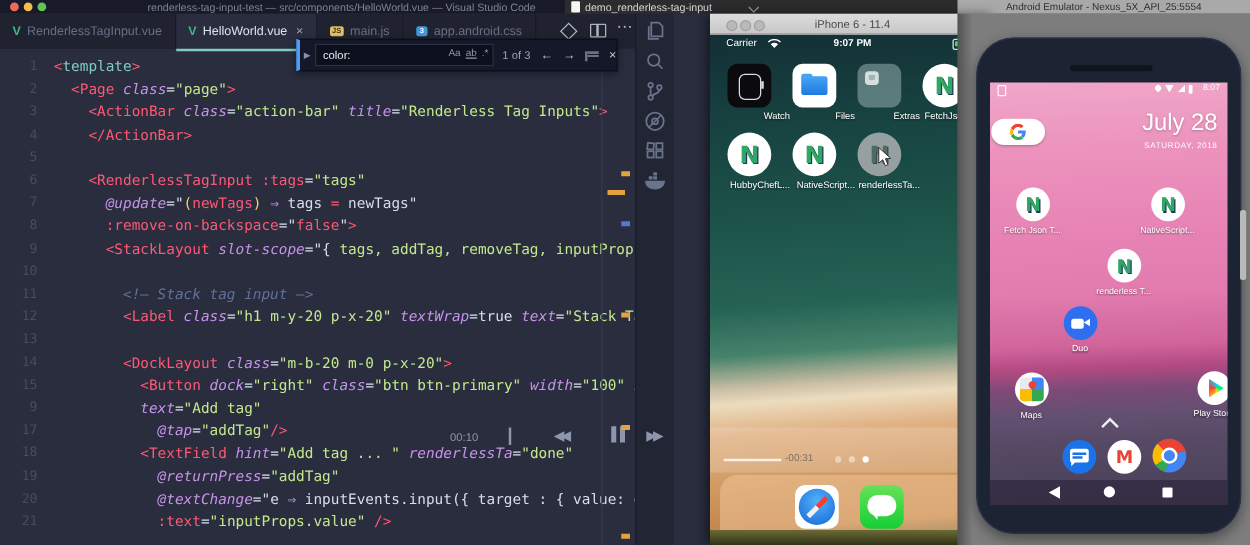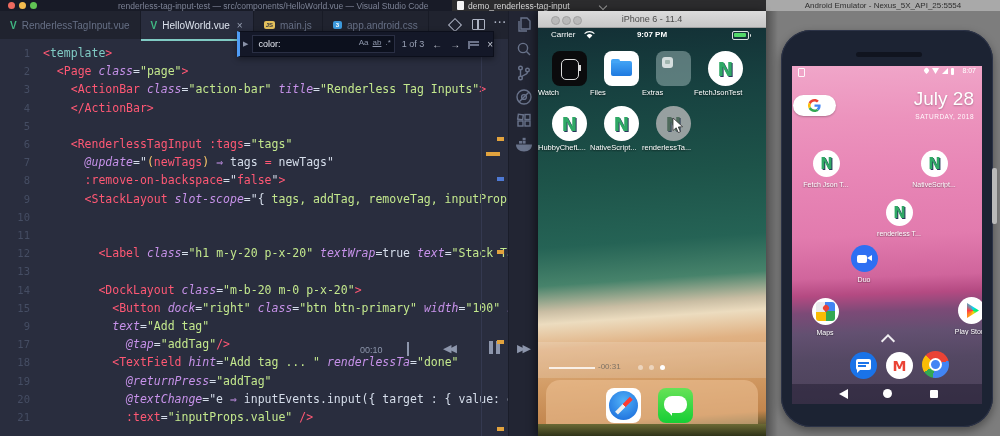--- a/index.html
+++ b/index.html
@@ -59,34 +59,34 @@
   .ruler{left:481px;top:39px;width:1px;height:397px;background:#343950;}
   
   .activitybar{left:508px;top:11px;width:30px;height:425px;background:#222533;border-left:1px solid #1a1d29;}
   .ab-item{position:absolute;left:6px;width:18px;height:18px;opacity:.85;}
   
   .player-text{color:#8d96ac;font-size:9px;}
   .rewff{color:#8d96ac;font-size:11px;letter-spacing:-3px;}
   .pbar{position:absolute;width:4px;height:13px;background:#8d96ac;}
   .caret{width:1.5px;height:14px;background:#8d96ac;}
   
-  .iwin{left:538px;top:11px;width:228px;height:425px;background:#0369a1;box-shadow:-3px 0 8px rgba(0,0,0,.45);}
+  .iwin{left:568px;top:11px;width:228px;height:425px;background:#0369a1;box-shadow:-3px 0 8px rgba(0,0,0,.45);}
   .ititle{position:absolute;left:0;top:0;width:100%;height:16px;
     background:linear-gradient(#dcdcdc,#c7c7c7);border-bottom:1px solid #9f9f9f;}
   .ititle-text{position:absolute;width:100%;text-align:center;top:3px;font-size:9px;color:#4c4c4c;}
   .idot{position:absolute;top:4.5px;width:7px;height:7px;border-radius:50%;background:#b9b9b9;border:0.5px solid #a0a0a0;}
   .iscreen{position:absolute;left:0;top:17px;width:228px;height:408px;overflow:hidden;
     background:linear-gradient(176deg,#132f35 0%,#174140 16%,#1d5349 36%,#256355 52%,#47836b 61%,
       #c9bda3 67%,#ecdcbf 70%,#e0b183 76%,#d29b64 85%,#c2854d 94%,#6b5d33 97%,#43471f 100%);}
   .istatus{position:absolute;left:0;top:0;width:100%;height:13px;color:#fff;font-size:8px;}
   .ibattery{position:absolute;width:15px;height:7px;border:1px solid rgba(255,255,255,.85);border-radius:2px;}
   .ibattery i{position:absolute;left:0.5px;top:0.5px;width:12px;height:4.5px;background:#53d86a;border-radius:1px;}
   .ibattery:after{content:"";position:absolute;right:-3px;top:1.5px;width:1.5px;height:3px;background:rgba(255,255,255,.85);border-radius:0 1px 1px 0;}
   .iapp{position:absolute;width:35px;height:35px;border-radius:8px;}
-  .iapp-label{position:absolute;width:64px;text-align:left;font-size:7.5px;color:#fff;
+  .iapp-label{position:absolute;width:64px;text-align:right;font-size:7.5px;color:#fff;
     text-shadow:0 1px 2px rgba(0,0,0,.65);white-space:nowrap;overflow:hidden;}
   .ns-circle{width:35px;height:35px;border-radius:50%;background:#fff;display:flex;align-items:center;justify-content:center;
     font-weight:800;font-size:19px;color:#2fa865;text-shadow:1px 1px 0 #28355c;font-family:"DejaVu Sans",sans-serif;}
   .scrub-band{position:absolute;left:0;width:100%;height:36px;background:rgba(255,255,255,.16);}
   .idock{position:absolute;border-radius:14px;background:rgba(238,195,152,.55);}
   .pagedot{position:absolute;width:5px;height:5px;border-radius:50%;}
   
   .awin{left:766px;top:11px;width:234px;height:425px;background:#7d7d7d;}
   .awin-shade{position:absolute;left:0;top:0;width:12px;height:100%;background:linear-gradient(90deg,rgba(0,0,0,.35),rgba(0,0,0,0));}
   .phone{position:absolute;left:15px;top:19px;width:212px;height:397px;background:#1c2333;border-radius:30px;
@@ -165,21 +165,21 @@
         <div class="code-line"><span class="ln">1</span><span><span class="tk-t">&lt;</span><span class="tk-tt">template</span><span class="tk-t">&gt;</span></span></div>
         <div class="code-line"><span class="ln">2</span><span><span class="tk-w">  </span><span class="tk-t">&lt;Page</span><span class="tk-w"> </span><span class="tk-a">class</span><span class="tk-w">=</span><span class="tk-s">"page"</span><span class="tk-t">&gt;</span></span></div>
         <div class="code-line"><span class="ln">3</span><span><span class="tk-w">    </span><span class="tk-t">&lt;ActionBar</span><span class="tk-w"> </span><span class="tk-a">class</span><span class="tk-w">=</span><span class="tk-s">"action-bar"</span><span class="tk-w"> </span><span class="tk-a">title</span><span class="tk-w">=</span><span class="tk-s">"Renderless Tag Inputs"</span><span class="tk-t">&gt;</span></span></div>
         <div class="code-line"><span class="ln">4</span><span><span class="tk-w">    </span><span class="tk-t">&lt;/ActionBar&gt;</span></span></div>
         <div class="code-line"><span class="ln">5</span><span></span></div>
         <div class="code-line"><span class="ln">6</span><span><span class="tk-w">    </span><span class="tk-t">&lt;RenderlessTagInput</span><span class="tk-w"> </span><span class="tk-t">:tags</span><span class="tk-w">=</span><span class="tk-s">"tags"</span></span></div>
         <div class="code-line"><span class="ln">7</span><span><span class="tk-w">      </span><span class="tk-a">@update</span><span class="tk-w">="</span><span class="tk-o">(</span><span class="tk-t">newTags</span><span class="tk-o">)</span><span class="tk-a"> ⇒ </span><span class="tk-w">tags </span><span class="tk-t">=</span><span class="tk-w"> newTags"</span></span></div>
         <div class="code-line"><span class="ln">8</span><span><span class="tk-w">      </span><span class="tk-t">:remove-on-backspace</span><span class="tk-w">="</span><span class="tk-f">false</span><span class="tk-w">"</span><span class="tk-t">&gt;</span></span></div>
         <div class="code-line"><span class="ln">9</span><span><span class="tk-w">      </span><span class="tk-t">&lt;StackLayout</span><span class="tk-w"> </span><span class="tk-a">slot-scope</span><span class="tk-w">="{ </span><span class="tk-s">tags, addTag, removeTag, inputProps, inputEvents</span></span></div>
         <div class="code-line"><span class="ln">10</span><span></span></div>
-        <div class="code-line"><span class="ln">11</span><span><span class="tk-w">        </span></span></div>
+        <div class="code-line"><span class="ln">11</span><span><span class="tk-w">        </span><span class="tk-c">&lt;!— Stack tag input —&gt;</span></span></div>
         <div class="code-line"><span class="ln">12</span><span><span class="tk-w">        </span><span class="tk-t">&lt;Label</span><span class="tk-w"> </span><span class="tk-a">class</span><span class="tk-w">=</span><span class="tk-s">"h1 m-y-20 p-x-20"</span><span class="tk-w"> </span><span class="tk-a">textWrap</span><span class="tk-w">=true </span><span class="tk-a">text</span><span class="tk-w">=</span><span class="tk-s">"Stack Tag Input"</span></span></div>
         <div class="code-line"><span class="ln">13</span><span></span></div>
         <div class="code-line"><span class="ln">14</span><span><span class="tk-w">        </span><span class="tk-t">&lt;DockLayout</span><span class="tk-w"> </span><span class="tk-a">class</span><span class="tk-w">=</span><span class="tk-s">"m-b-20 m-0 p-x-20"</span><span class="tk-t">&gt;</span></span></div>
         <div class="code-line"><span class="ln">15</span><span><span class="tk-w">          </span><span class="tk-t">&lt;Button</span><span class="tk-w"> </span><span class="tk-a">dock</span><span class="tk-w">=</span><span class="tk-s">"right"</span><span class="tk-w"> </span><span class="tk-a">class</span><span class="tk-w">=</span><span class="tk-s">"btn btn-primary"</span><span class="tk-w"> </span><span class="tk-a">width</span><span class="tk-w">=</span><span class="tk-s">"100"</span><span class="tk-w"> </span><span class="tk-a">style</span></span></div>
         <div class="code-line"><span class="ln">9</span><span><span class="tk-w">          </span><span class="tk-a">text</span><span class="tk-w">=</span><span class="tk-s">"Add tag"</span></span></div>
         <div class="code-line"><span class="ln">17</span><span><span class="tk-w">            </span><span class="tk-a">@tap</span><span class="tk-w">=</span><span class="tk-s">"addTag"</span><span class="tk-t">/&gt;</span></span></div>
         <div class="code-line"><span class="ln">18</span><span><span class="tk-w">          </span><span class="tk-t">&lt;TextField</span><span class="tk-w"> </span><span class="tk-a">hint</span><span class="tk-w">=</span><span class="tk-s">"Add tag ... "</span><span class="tk-w"> </span><span class="tk-a">renderlessTa</span><span class="tk-w">=</span><span class="tk-s">"done"</span></span></div>
         <div class="code-line"><span class="ln">19</span><span><span class="tk-w">            </span><span class="tk-a">@returnPress</span><span class="tk-w">=</span><span class="tk-s">"addTag"</span></span></div>
         <div class="code-line"><span class="ln">20</span><span><span class="tk-w">            </span><span class="tk-a">@textChange</span><span class="tk-w">="e</span><span class="tk-a"> ⇒ </span><span class="tk-w">inputEvents.input({ target : { value: e.value}})"</span></span></div>
         <div class="code-line"><span class="ln">21</span><span><span class="tk-w">            </span><span class="tk-t">:text</span><span class="tk-w">=</span><span class="tk-s">"inputProps.value"</span><span class="tk-w"> </span><span class="tk-t">/&gt;</span></span></div>

